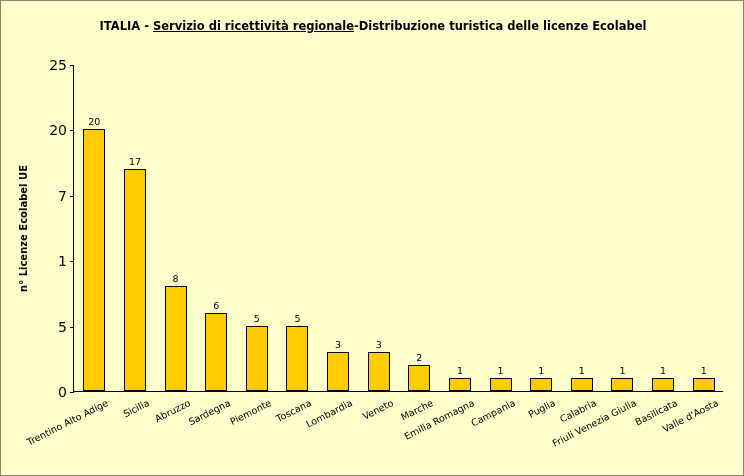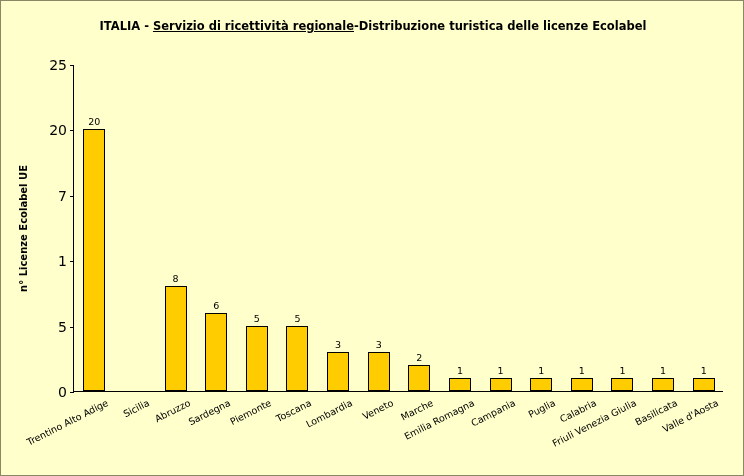--- a/index.html
+++ b/index.html
@@ -135,20 +135,25 @@
       <div class="y-tick-mark" style="top: 196.2px;"></div>
       <div class="y-tick-label" style="top: 130.8px;">7</div>
       <div class="y-tick-mark" style="top: 130.8px;"></div>
       <div class="y-tick-label" style="top: 65.4px;">20</div>
       <div class="y-tick-mark" style="top: 65.4px;"></div>
       <div class="y-tick-label" style="top: 0px;">25</div>
       <div class="y-tick-mark" style="top: 0px;"></div>
       <div class="bar-group" style="left: 9.3125px; width: 22px; height: 327px;">
         <div class="bar" style="height: 261.6px; background: rgb(255, 204, 0); border-color: rgb(0, 0, 0);">
           <div class="bar-value">20</div>
+        </div>
+      </div>
+      <div class="bar-group" style="left: 49.9375px; width: 22px; height: 327px;">
+        <div class="bar" style="height: 222.36px; background: rgb(255, 204, 0); border-color: rgb(0, 0, 0);">
+          <div class="bar-value">17</div>
         </div>
       </div>
       <div class="bar-group" style="left: 90.5625px; width: 22px; height: 327px;">
         <div class="bar" style="height: 104.64px; background: rgb(255, 204, 0); border-color: rgb(0, 0, 0);">
           <div class="bar-value">8</div>
         </div>
       </div>
       <div class="bar-group" style="left: 131.188px; width: 22px; height: 327px;">
         <div class="bar" style="height: 78.48px; background: rgb(255, 204, 0); border-color: rgb(0, 0, 0);">
           <div class="bar-value">6</div>

